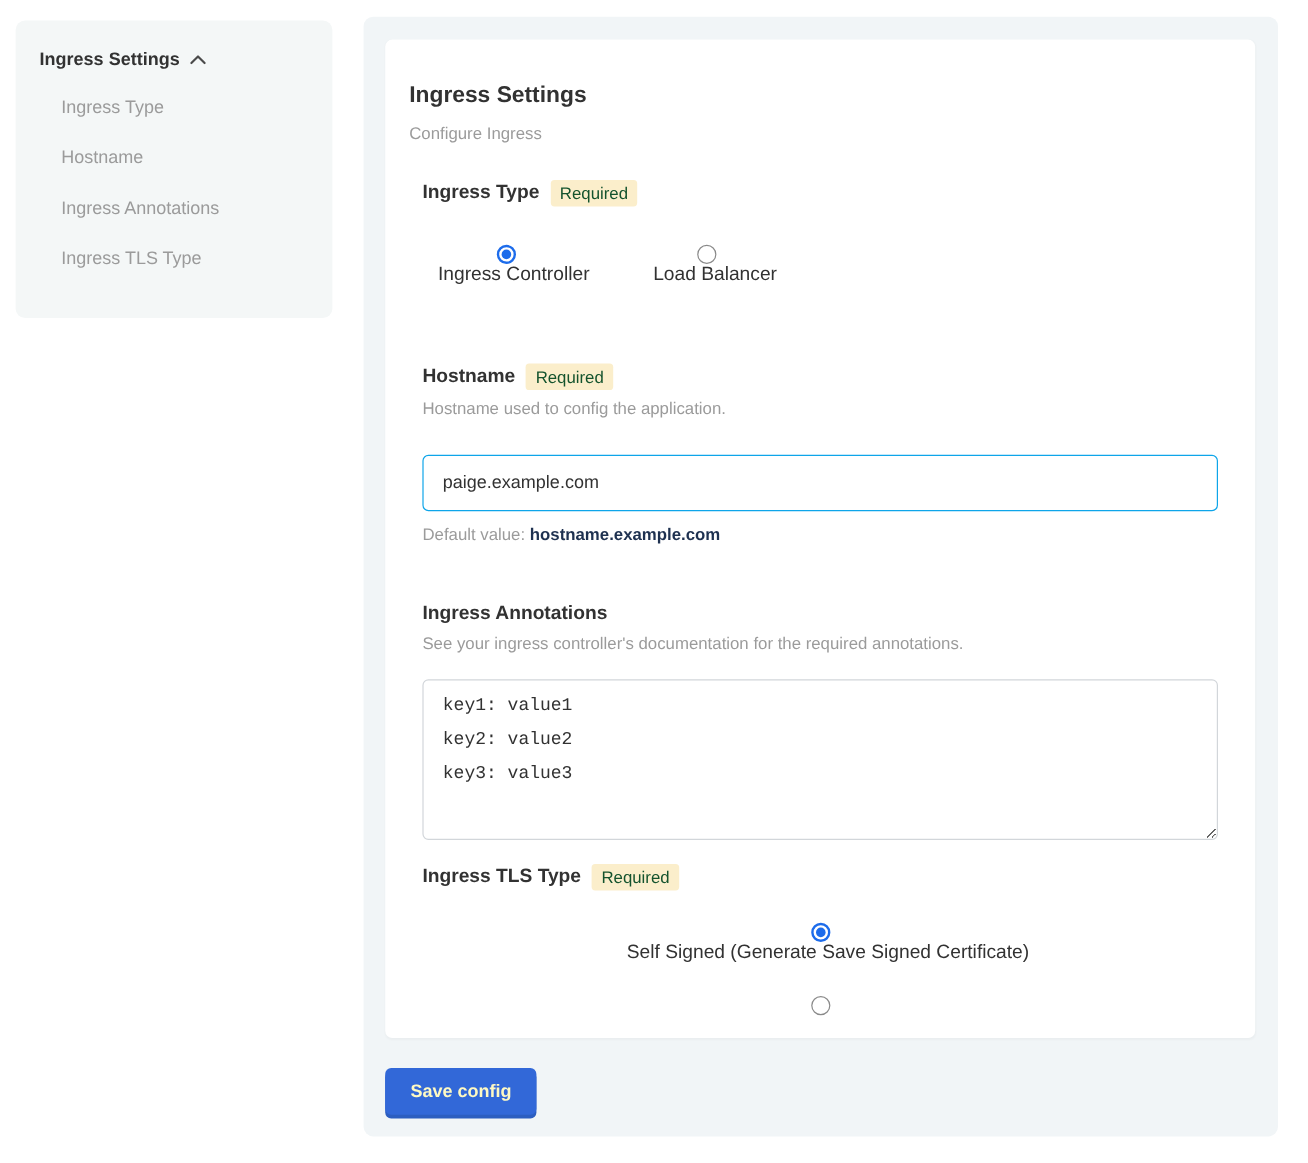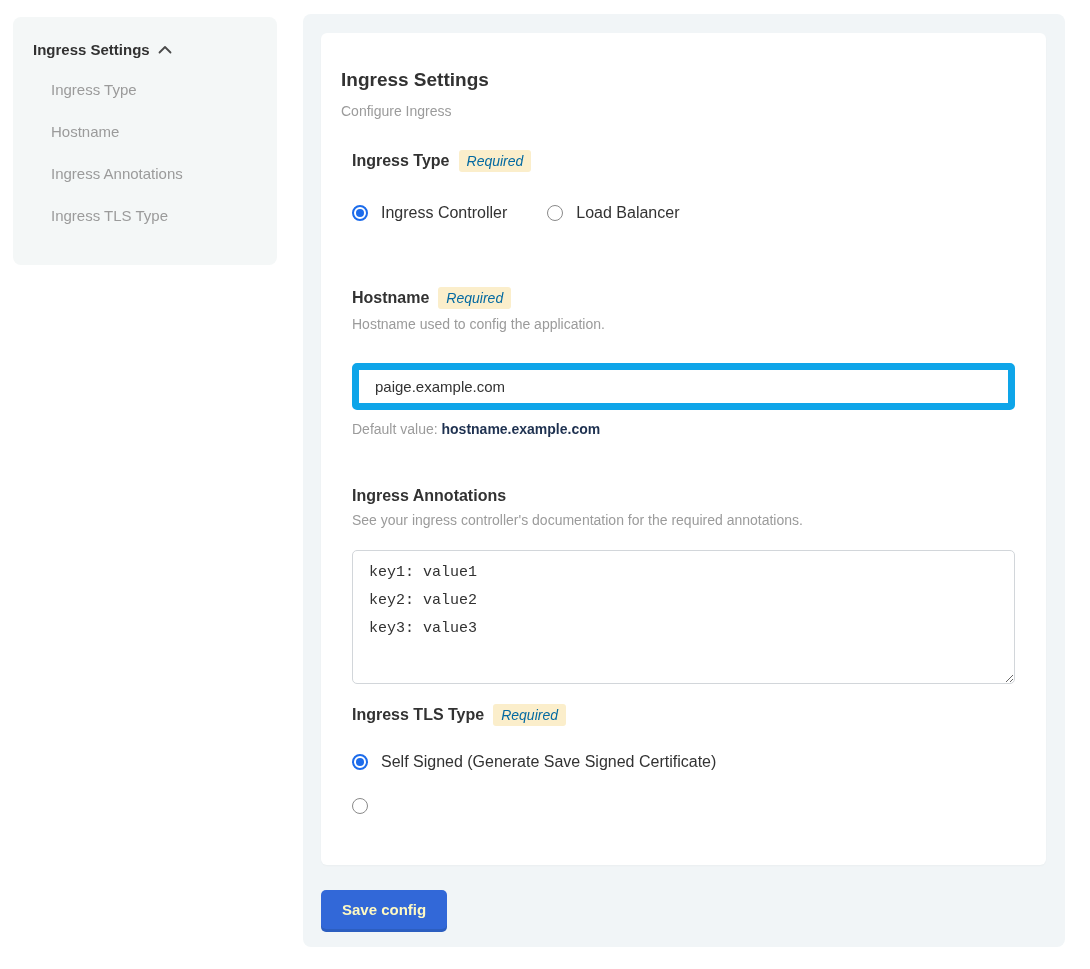--- a/index.html
+++ b/index.html
@@ -62,41 +62,40 @@
   .section { margin-left: 11px; width: 663px; }
   .section-head {
     display: flex; align-items: center;
   }
   .section-heading {
     font-size: 16px; font-weight: bold; color: #323232;
   }
   .required-badge {
     margin-left: 9px;
     background: #fbeecb;
-    color: #0369a1;
+    color: #14532d;
     font-size: 14px;
     padding: 3px 8px;
     border-radius: 3px;
     line-height: 16px;
-    font-style: italic;
   }
   .help-text {
     font-size: 14px; color: #9b9b9b;
     margin-top: 7px;
   }
   .sec-ingress-type { margin-top: 31px; }
   .sec-hostname     { margin-top: 65px; }
   .sec-annotations  { margin-top: 50px; }
   .sec-tls          { margin-top: 20px; }
 
   
   .radio-row { display: flex; align-items: center; margin-top: 32px; }
   .radio-row .radio-option + .radio-option { margin-left: 40px; }
   .radio-col .radio-option { margin-top: 27px; }
-  .radio-option { display: flex; align-items: center; cursor: pointer; }
+  .radio-option { display: flex; align-items: center; cursor: pointer; flex-direction: column; }
   .radio-circle {
     width: 16px; height: 16px;
     border-radius: 50%;
     border: 1px solid #8a8a8a;
     background: #ffffff;
     position: relative;
     flex: 0 0 16px;
   }
   .radio-circle[data-checked="true"] {
     border: 2px solid #1d6ceb;
@@ -110,21 +109,21 @@
   }
   .radio-label {
     margin-left: 13px;
     font-size: 16px; color: #323232;
   }
 
   
   .text-input {
     margin-top: 31px;
     width: 663px; height: 47px;
-    border: 7px solid #0ea5e9;
+    border: 1px solid #0ea5e9;
     border-radius: 5px;
     padding: 0 16px;
     font-family: "Liberation Sans", sans-serif;
     font-size: 15px;
     color: #323232;
     outline: none;
     background: #ffffff;
   }
   .default-line {
     margin-top: 11px;

